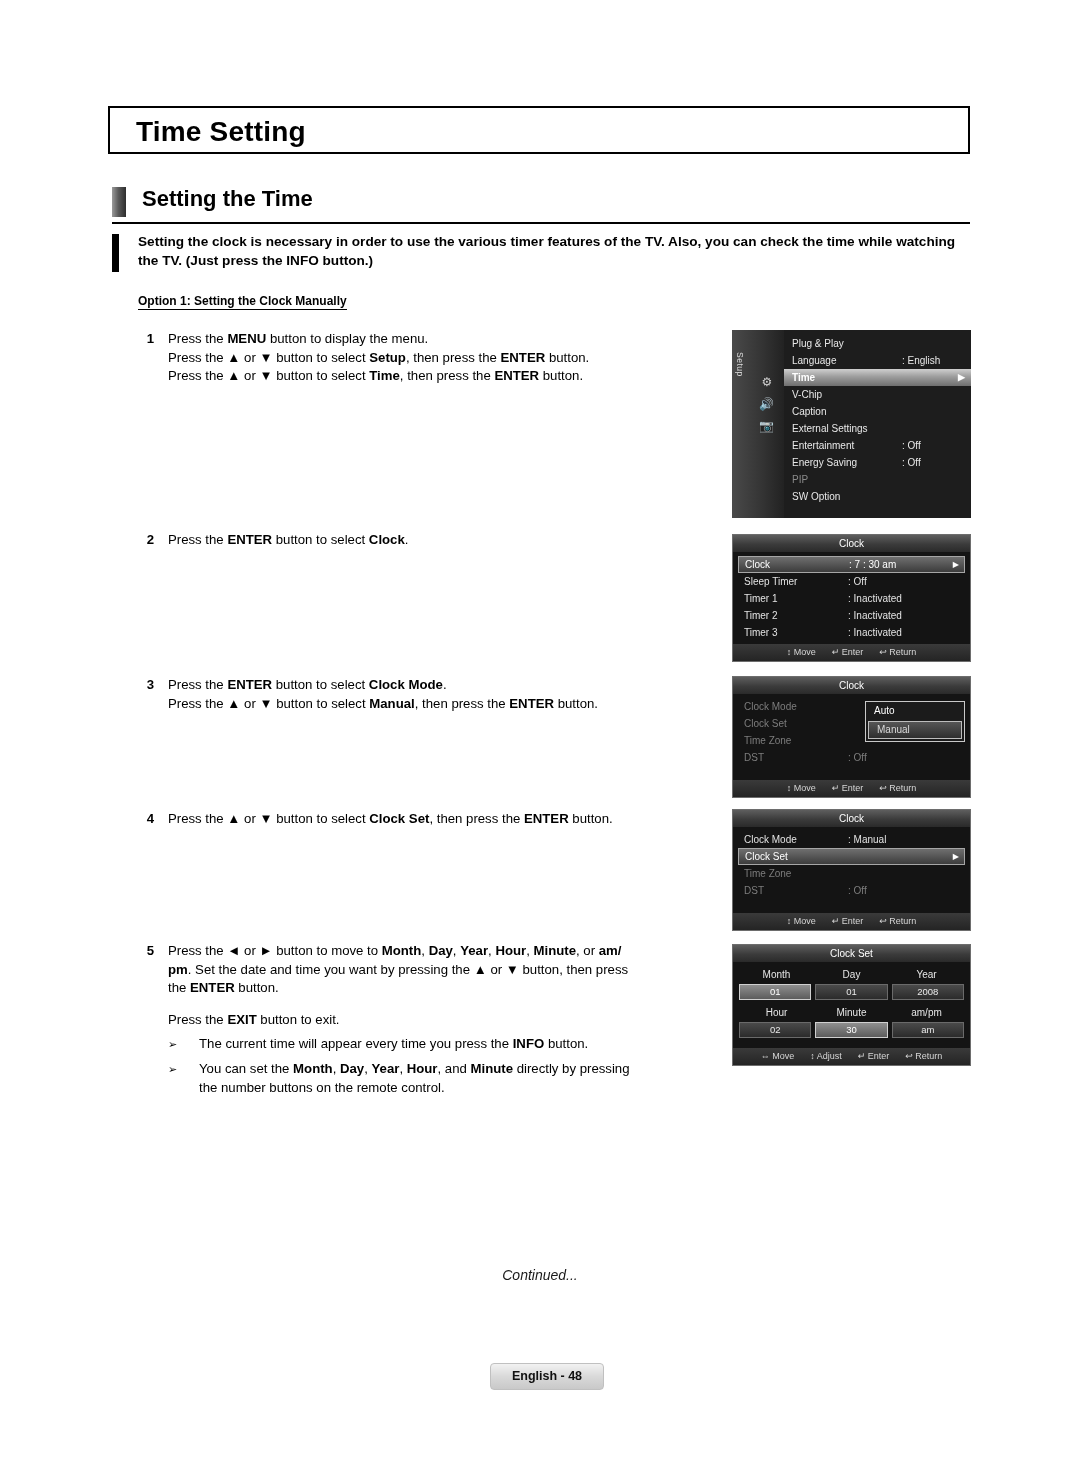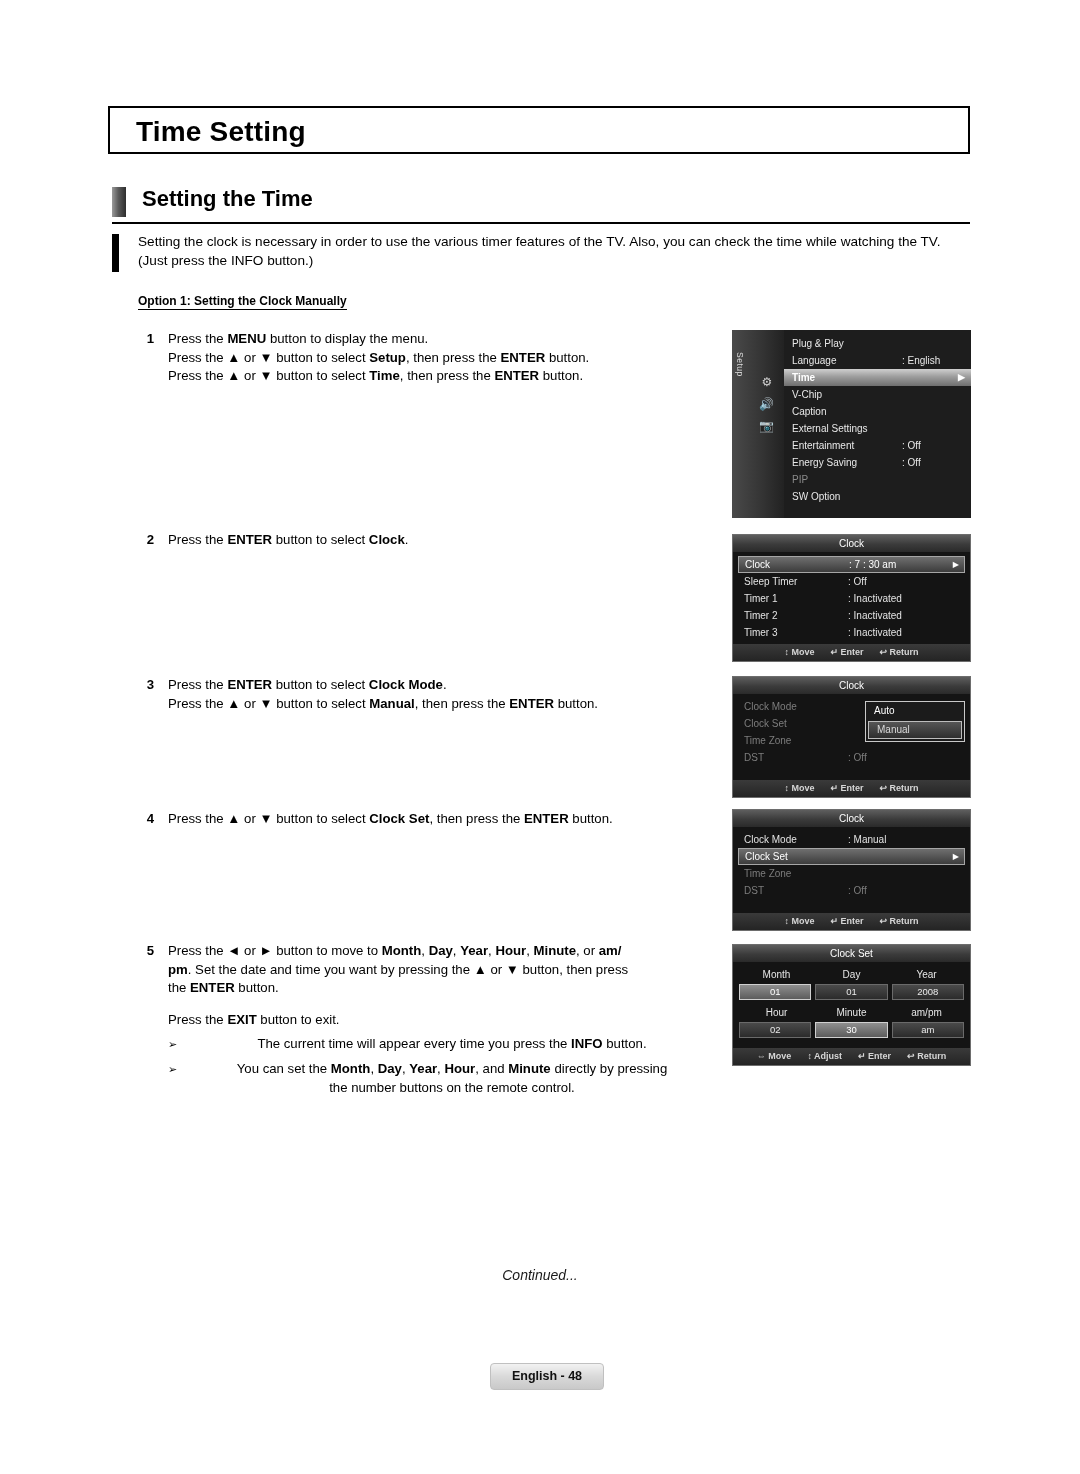--- a/index.html
+++ b/index.html
@@ -66,21 +66,21 @@
     background: #000;
   }
 
   
   .intro {
     position: absolute;
     left: 112px;
     top: 232px;
     width: 852px;
     font-size: 13.6px;
-    font-weight: normal;
+    font-weight: bold;
     line-height: 19px;
   }
   .intro .bar {
     position: absolute;
     left: 0px;
     top: 2px;
     width: 7px;
     height: 38px;
     background: #000;
   }
@@ -125,23 +125,22 @@
     font-size: 13.2px;
     line-height: 18.5px;
   }
   .bullet-line .bl {
     position: absolute;
     left: 0;
     top: 0px;
     font-size: 11px;
   }
   .bullet-line .bbody {
-    margin-left: 8px;
+    margin-left: 31px;
     display: block;
-    text-align: center;
   }
 
   .continued {
     position: absolute;
     left: 0;
     top: 1267px;
     width: 1080px;
     text-align: center;
     font-style: italic;
     font-size: 14px;
@@ -238,21 +237,20 @@
     left: 0; right: 0; bottom: 0;
     height: 17px;
     line-height: 17px;
     background: linear-gradient(to bottom,#3a3a3a 0%, #242424 100%);
     font-size: 9px;
     color: #d6d6d6;
     display: flex;
     justify-content: center;
     gap: 16px;
     align-items: center;
-    font-weight: bold;
   }
   .panel .bottombar span { white-space: nowrap; }
 
   .listrow {
     position: relative;
     height: 17px;
     line-height: 17px;
     margin: 0 5px;
     padding-left: 6px;
     font-size: 10px;

